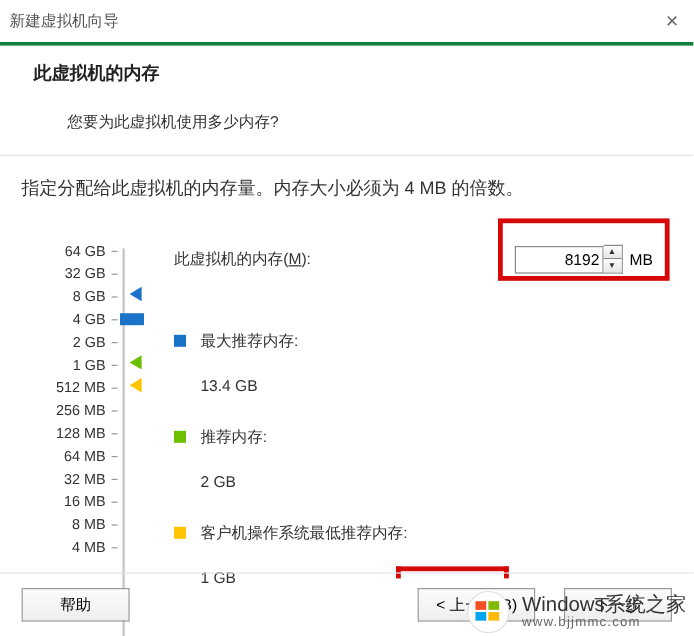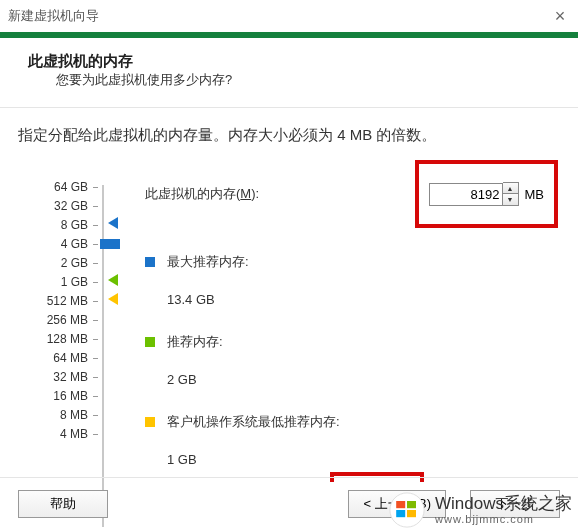--- a/index.html
+++ b/index.html
@@ -1,26 +1,26 @@
 <!DOCTYPE html>
 <html><head>
 <meta charset="utf-8">
 <style>
 *{box-sizing:border-box;margin:0;padding:0;font-family:"Microsoft YaHei","Segoe UI",Arial,sans-serif}
 body{width:578px;height:530px;background:#fff;position:relative;overflow:hidden}
-.titlebar{height:38px;border-bottom:6px solid #15803d;display:flex;align-items:center;padding:0 10px 0 8px;color:#555;font-size:13px}
+.titlebar{height:38px;border-bottom:3px solid #15803d;display:flex;align-items:center;padding:0 10px 0 8px;color:#555;font-size:13px}
 .titlebar .spacer{flex:1}
 .close-x{width:16px;height:16px;display:flex;align-items:center;justify-content:center;color:#666;font-size:18px;font-weight:200}
 .header{padding:14px 18px 18px 28px;border-bottom:1px solid #e5e5e5}
 .header h1{font-size:15px;font-weight:700;color:#222}
-.header .sub{font-size:13px;color:#333;margin-top:0;padding-left:28px}
+.header .sub{font-size:13px;color:#333;margin-top:22px;padding-left:28px}
 .desc{padding:18px 18px 0 18px;font-size:15px;color:#333}
 .content{position:relative;padding:0 18px 0 18px}
 .label-row{position:absolute;left:145px;top:40px;font-size:13px;color:#333}
-.input-area{position:absolute;right:20px;top:15px;border:4px solid #d60808;padding:18px 10px 18px 10px;display:flex;align-items:center}
+.input-area{position:absolute;right:20px;top:15px;border:4px solid #d60808;padding:18px 10px 2px 10px;display:flex;align-items:center}
 .mem-input{width:74px;height:23px;border:1px solid #888;text-align:right;padding:0 2px;font-size:13px}
 .spinner{display:flex;flex-direction:column;border:1px solid #888;border-left:none}
 .spinner div{width:15px;height:11px;background:linear-gradient(#fcfcfc,#e6e6e6);display:flex;align-items:center;justify-content:center;font-size:7px;line-height:1;color:#333}
 .spinner div:first-child{border-bottom:1px solid #888}
 .unit{margin-left:6px;font-size:13px}
 .slider-col{position:absolute;left:18px;top:32px;width:100px}
 .tick{display:flex;justify-content:flex-end;align-items:center;height:19px;font-size:12px;color:#333;padding-right:30px;position:relative}
 .tick::after{content:"";position:absolute;right:20px;top:50%;width:5px;border-top:1px solid #999}
 .slider-track{position:absolute;right:14px;top:8px;width:2px;height:342px;background:#c8c8c8}
 .marker{position:absolute;width:0;height:0;border-top:6px solid transparent;border-bottom:6px solid transparent}

